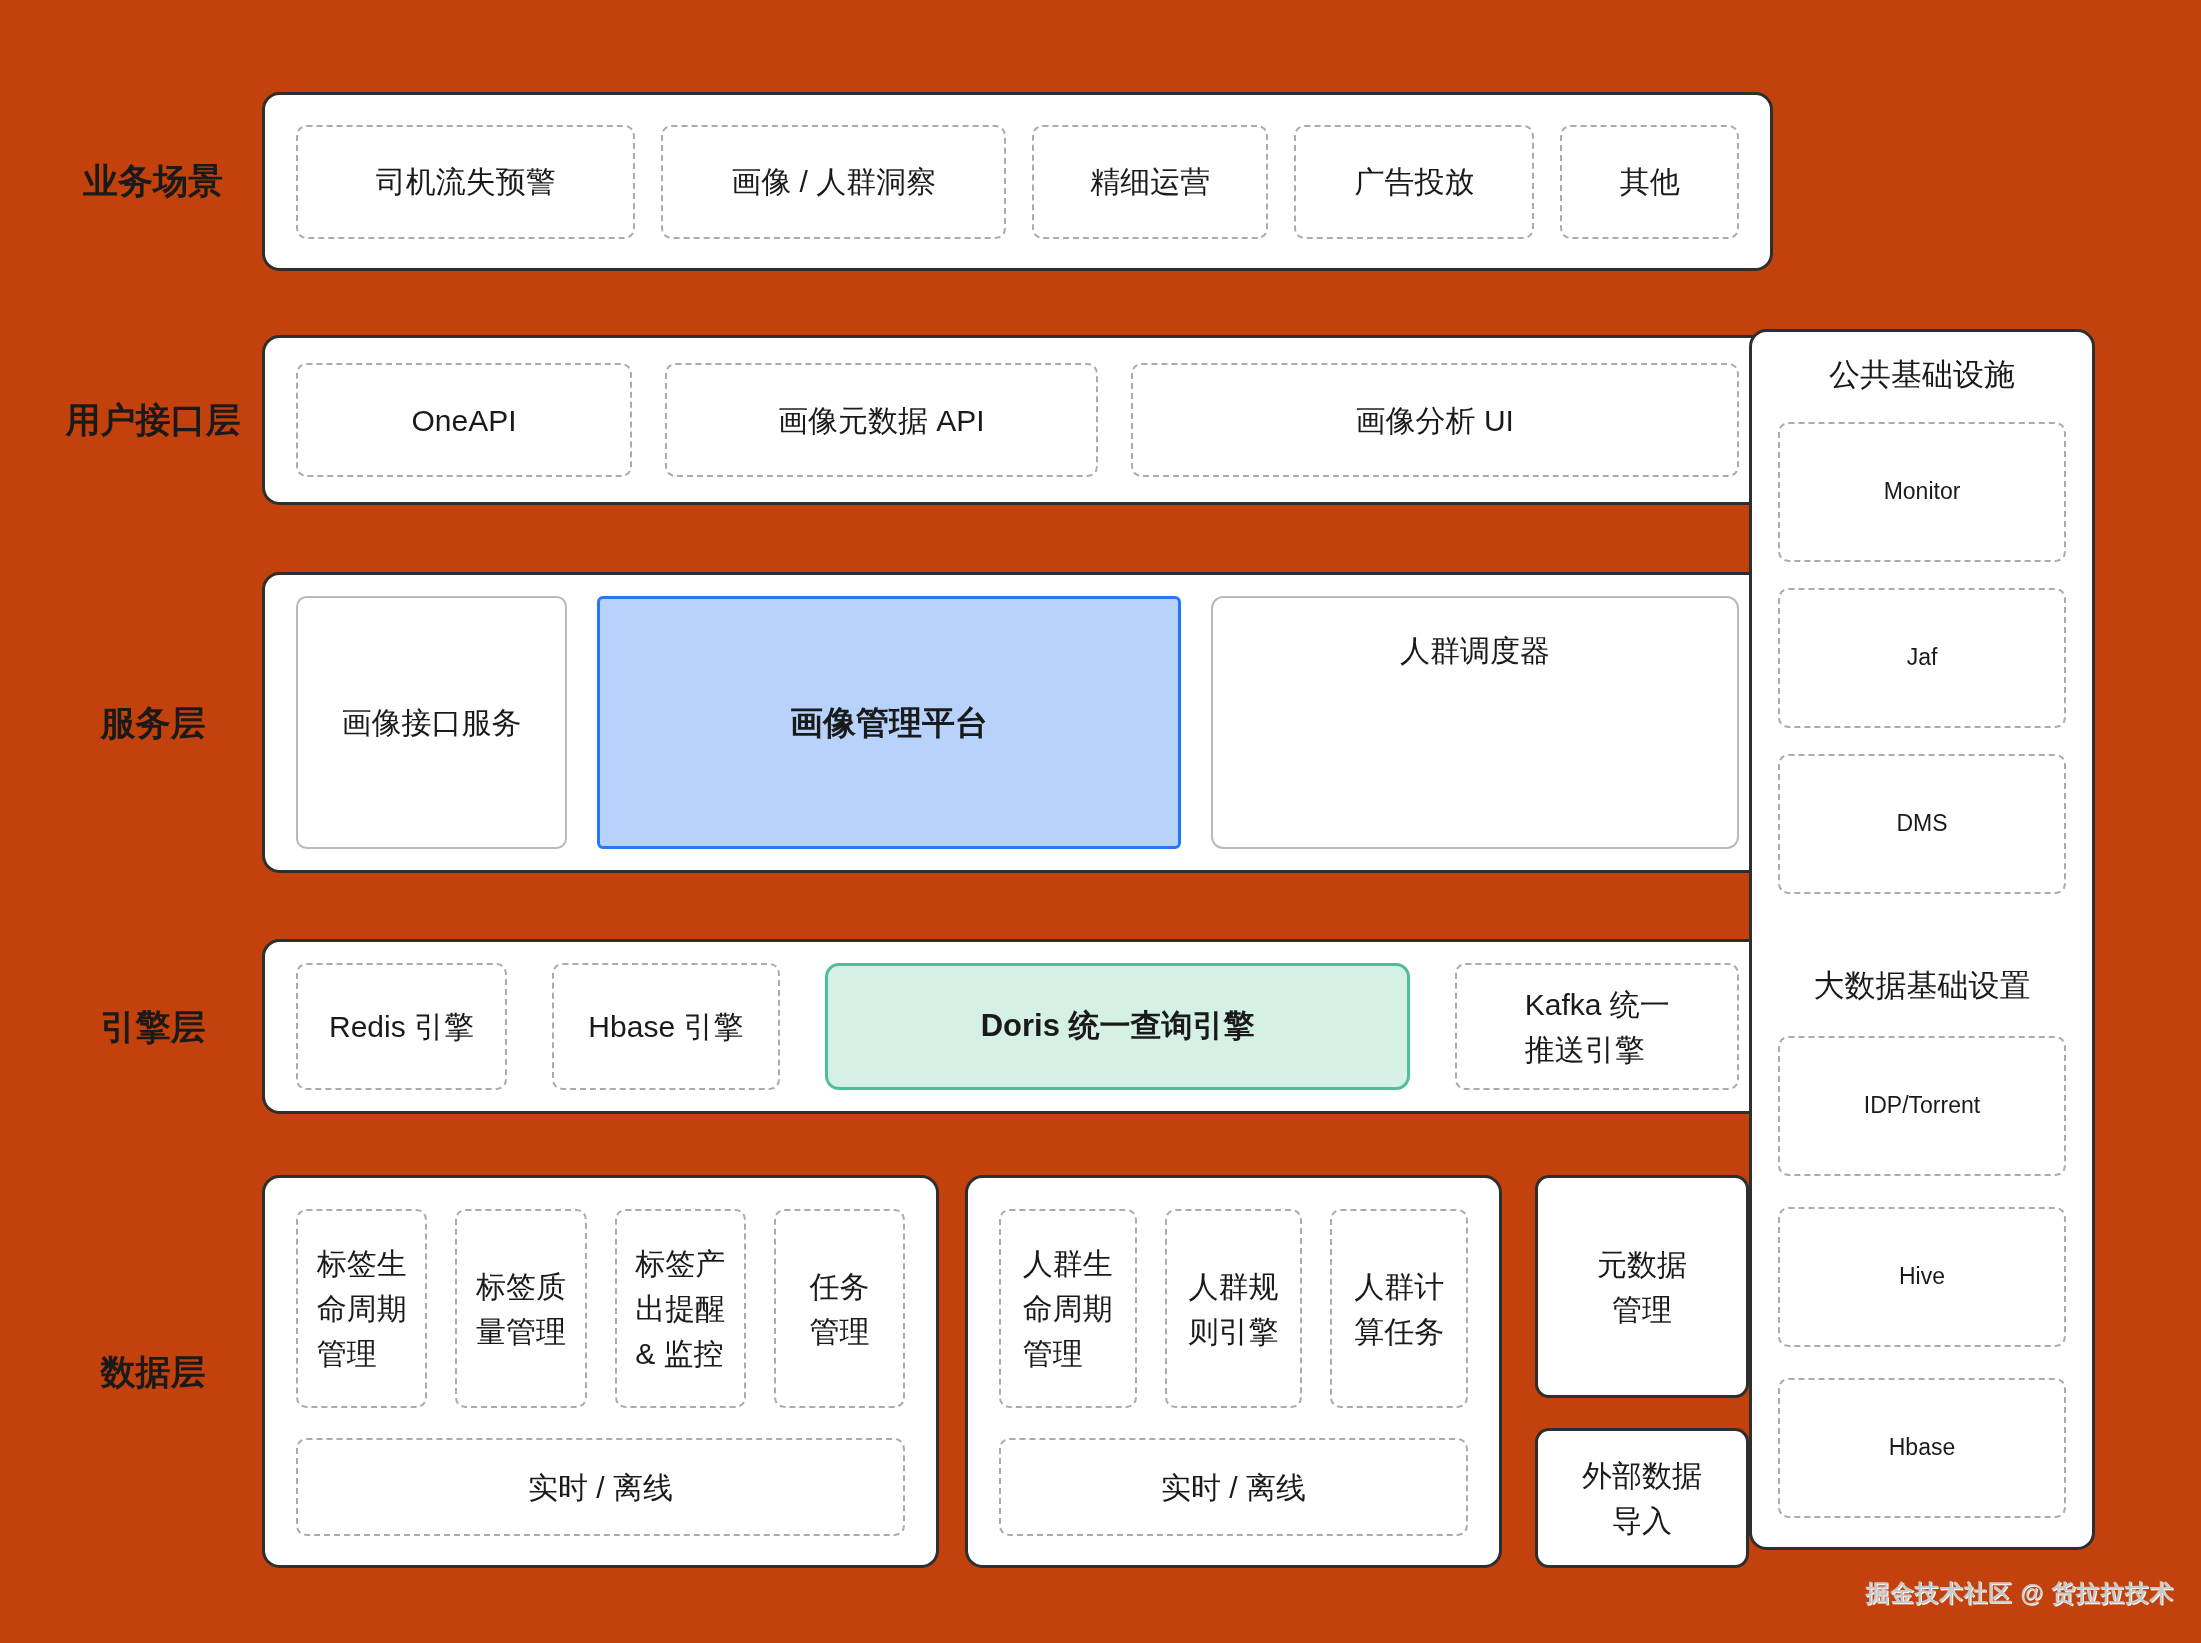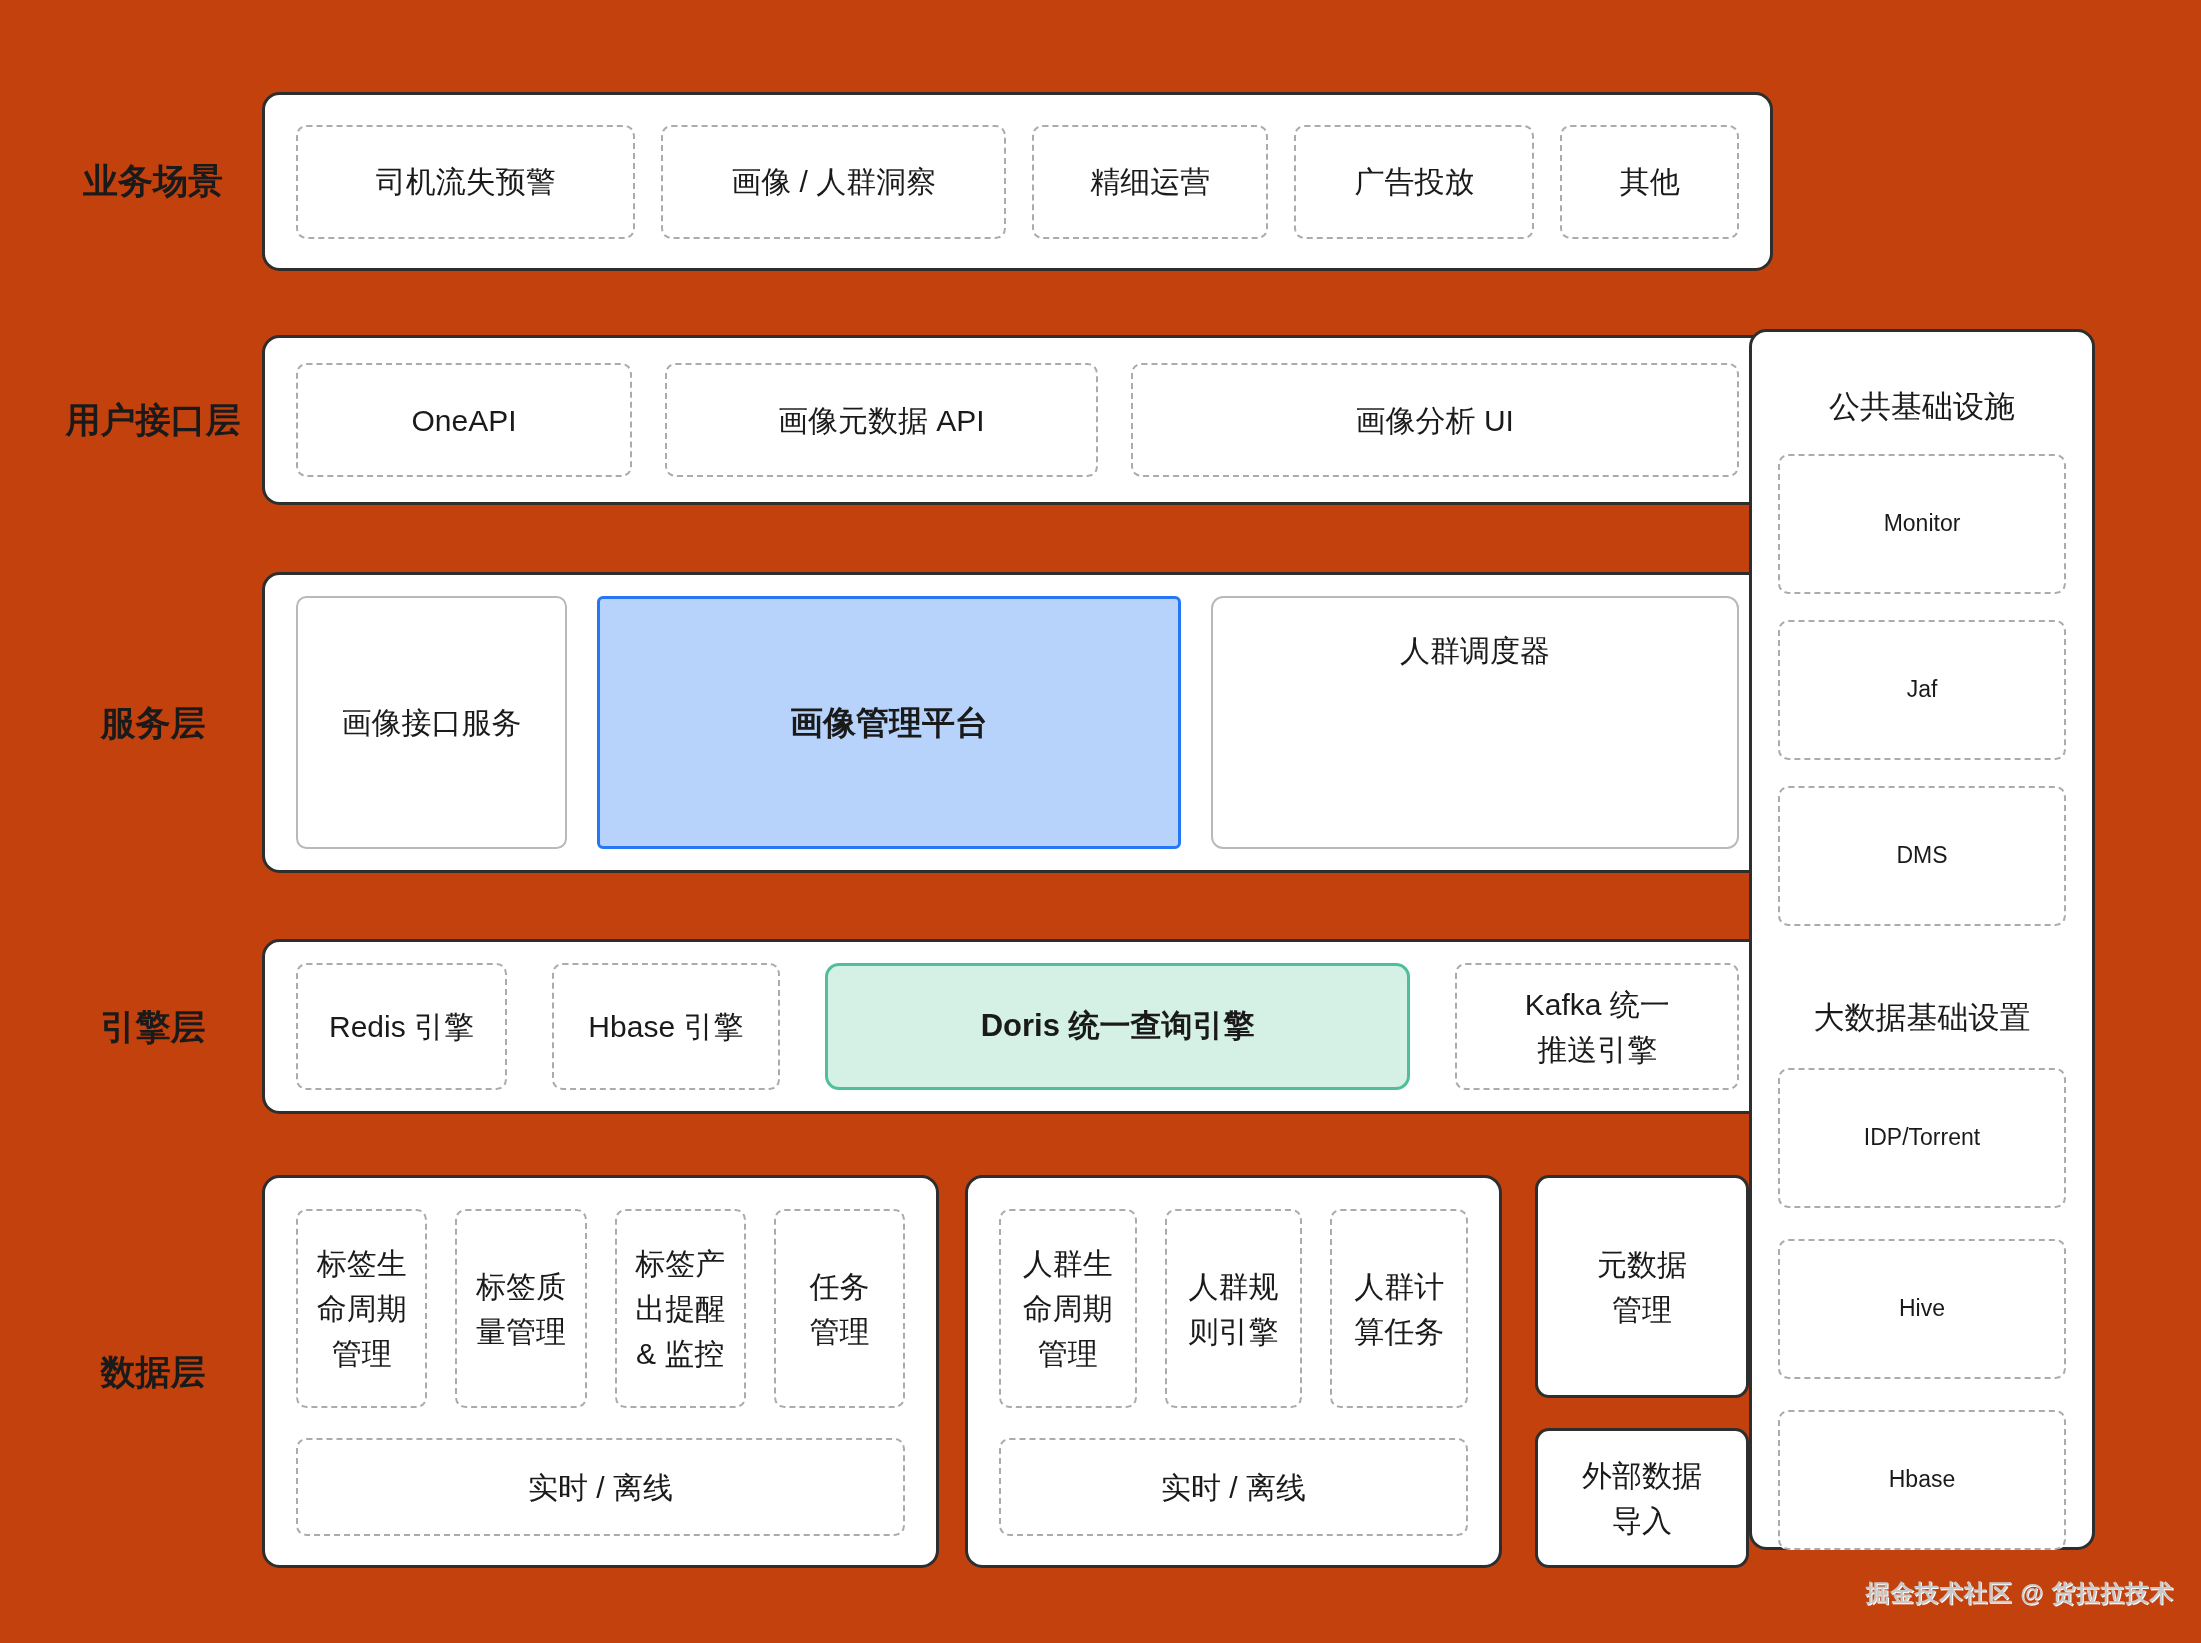--- a/index.html
+++ b/index.html
@@ -11,21 +11,21 @@
   .row-label{
     position:absolute;left:48px;width:210px;text-align:center;
     font-size:35px;font-weight:bold;line-height:47px;white-space:nowrap;
   }
   .panel{
     position:absolute;border:3.5px solid var(--outline-dark,#2e2e2e);
     border-radius:17.5px;background:#fff;box-sizing:border-box;
   }
   .hrow{display:flex;align-items:center;height:100%;padding:0 31px;gap:26px;}
   .cell{
-    display:flex;align-items:center;justify-content:center;text-align:center;
+    display:flex;align-items:center;justify-content:center;
     font-size:30px;line-height:1.5;border-radius:10.5px;box-sizing:border-box;
     white-space:pre-line;background:#fff;
   }
   .dashed{border:2.6px dashed var(--dashed-gray,#ababab);}
   .soft{border:2.6px solid var(--outline-gray,#b9b9b9);}
   .blue{
     background:var(--blue-fill,#b7d3fc);border:3.5px solid var(--blue-border,#2677f6);
     border-radius:6px;font-weight:bold;font-size:33px;
   }
   .green{
@@ -40,21 +40,21 @@
   .subrow{display:flex;gap:26px;padding:0 26px;margin-top:37px;}
   .panel-col{padding:31px;}
   .tag-row{display:flex;gap:28px;height:199px;}
   .tag-row .cell{flex:1;height:100%;}
   .rt-cell{height:98px;margin-top:30px;}
   .kv{
     position:absolute;border:3.5px solid var(--outline-dark,#2e2e2e);border-radius:14px;
     display:flex;align-items:center;justify-content:center;text-align:center;
     font-size:30px;line-height:1.5;white-space:pre-line;box-sizing:border-box;background:#fff;
   }
-  .infra-inner{display:flex;flex-direction:column;height:100%;padding:0 26px;box-sizing:border-box;margin-top:32px;}
+  .infra-inner{display:flex;flex-direction:column;height:100%;padding:0 26px;box-sizing:border-box;}
   .infra-title{text-align:center;font-size:31px;line-height:44px;margin-top:21px;}
   .infra-title.second{margin-top:70px;}
   .infra-box{height:140px;margin-top:26px;font-size:23px;}
   .infra-box.first{margin-top:24.5px;}
   .infra-box.after-title{margin-top:28px;}
   .infra-box.gap36{margin-top:31px;}
   .watermark{
     position:absolute;top:1577px;left:1860px;width:314px;text-align:right;
     font-size:23.6px;font-weight:bold;color:var(--watermark-gray,#c8c8c8);
     text-shadow:0.9px 0.9px 0 #ffffff;letter-spacing:0.9px;

